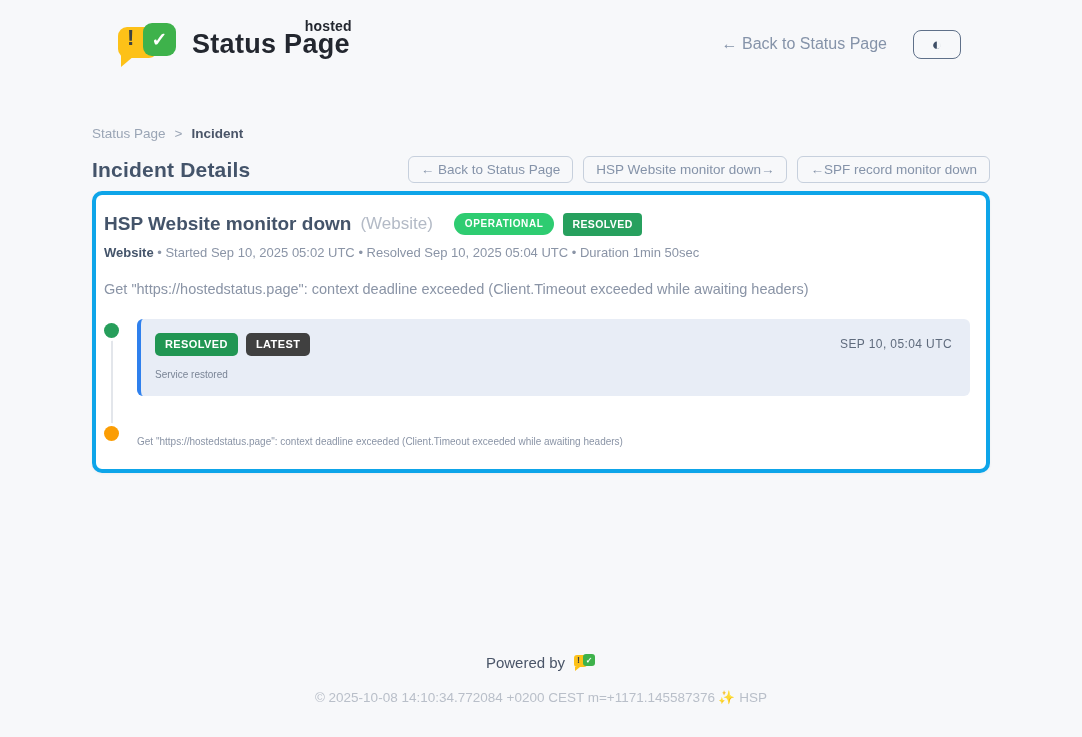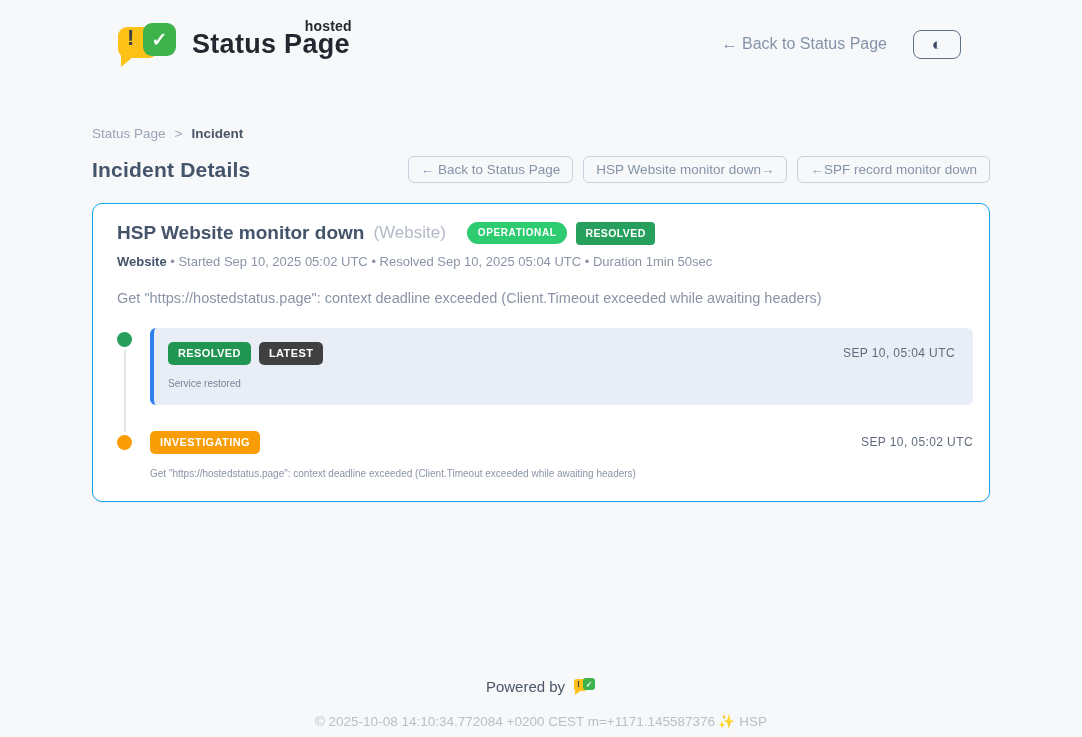--- a/index.html
+++ b/index.html
@@ -34,21 +34,21 @@
   .crumb-root { color:#9aa5b5; cursor:pointer; }
   .crumb-sep { color:#9aa5b5; }
   .crumb-current { color:#4a5568; font-weight:700; }
 
   .title-row { margin-top:15px; display:flex; justify-content:space-between; align-items:center; }
   .page-title { font-size:21px; font-weight:700; color:#44546a; letter-spacing:.2px; }
   .nav-btns { display:flex; gap:10px; }
   .nav-btn { background:transparent; border:1px solid #c7d0dd; border-radius:6px; padding:5px 12px; font-size:13.5px; color:#8593a9; font-family:inherit; cursor:pointer; white-space:nowrap; }
 
   
-  .card { margin-top:20px; background:#fff; border:1px solid #0ea5e9; border-radius:10px; box-shadow:0 1px 3px rgba(40,50,70,.05); padding:18px 16px 22px 24px; }
+  .card { margin-top:8px; background:#fff; border:4px solid #0ea5e9; border-radius:10px; box-shadow:0 1px 3px rgba(40,50,70,.05); padding:18px 16px 22px 8px; }
   .card-title-row { display:flex; align-items:center; gap:9px; flex-wrap:nowrap; }
   .incident-title { font-size:19px; font-weight:700; color:#44546a; }
   .incident-component { font-size:17px; font-weight:400; color:#b3bac6; }
   .badge { display:inline-block; color:#fff; font-weight:700; text-transform:uppercase; line-height:1; }
   .badge-operational { background:#2ecc71; font-size:10px; letter-spacing:.6px; padding:6px 11px; border-radius:999px; margin-left:12px; }
   .badge-resolved-hdr { background:#27a05e; font-size:10.5px; letter-spacing:.4px; padding:6px 9px; border-radius:4px; }
   .meta-line { margin-top:9px; font-size:13px; color:#8a94a6; }
   .meta-strong { color:#44546a; font-weight:700; }
   .description { margin-top:21px; font-size:14.5px; color:#8a94a6; }
 
@@ -66,21 +66,21 @@
   .tl-badge { font-size:11px; letter-spacing:.4px; padding:6px 10px; border-radius:5px; }
   .bg-green { background:#219653; }
   .bg-blue { background:#404040; }
   .bg-orange { background:#f99d07; }
   .tl-spacer { flex:1; }
   .tl-time { font-size:12px; font-weight:400; color:#5f6b7d; letter-spacing:.4px; white-space:nowrap; }
   .tl-message { margin-top:13px; font-size:10px; color:#7a8596; }
   .tl-content.plain .tl-message { margin-top:14px; color:#8a94a6; }
 
   
-  .footer { margin-top:auto; text-align:center; padding-bottom:8px; }
+  .footer { margin-top:auto; text-align:center; padding-bottom:32px; }
   .powered { display:inline-flex; align-items:center; gap:9px; font-size:15px; color:#4a5568; cursor:pointer; }
   .mini-icon { position:relative; width:22px; height:19px; display:inline-block; }
   .mini-yellow { position:absolute; left:0; top:2px; width:13px; height:12px; background:#fdc118; border-radius:3px; }
   .mini-yellow:after { content:""; position:absolute; left:1px; bottom:-4px; width:0; height:0; border-top:4px solid #fdc118; border-right:5px solid transparent; }
   .mini-excl { position:absolute; left:3px; top:2px; font-size:9px; font-weight:700; color:#3d4242; }
   .mini-green { position:absolute; left:9px; top:1px; width:12px; height:12px; background:#3eb24b; border-radius:3px; display:flex; align-items:center; justify-content:center; }
   .mini-check { color:#fff; font-size:8px; font-weight:700; }
   .copyright { margin-top:17px; font-size:13.5px; color:#b9bfc9; }
 </style>
 </head>
@@ -148,25 +148,20 @@
             <span class="tl-spacer"></span>
             <span class="tl-time">SEP 10, 05:04 UTC</span>
           </div>
           <div class="tl-message">Service restored</div>
         </div>
       </div>
 
       <div class="tl-entry">
         <div class="tl-dot dot-orange"></div>
         <div class="tl-content plain">
-          <div class="tl-badges-row">
-            <span class="badge tl-badge bg-orange">INVESTIGATING</span>
-            <span class="tl-spacer"></span>
-            <span class="tl-time">SEP 10, 05:02 UTC</span>
-          </div>
           <div class="tl-message">Get "https://hostedstatus.page": context deadline exceeded (Client.Timeout exceeded while awaiting headers)</div>
         </div>
       </div>
     </div>
   </div>
 </div>
 
 <div class="footer">
   <div class="powered">
     <span>Powered by</span>

